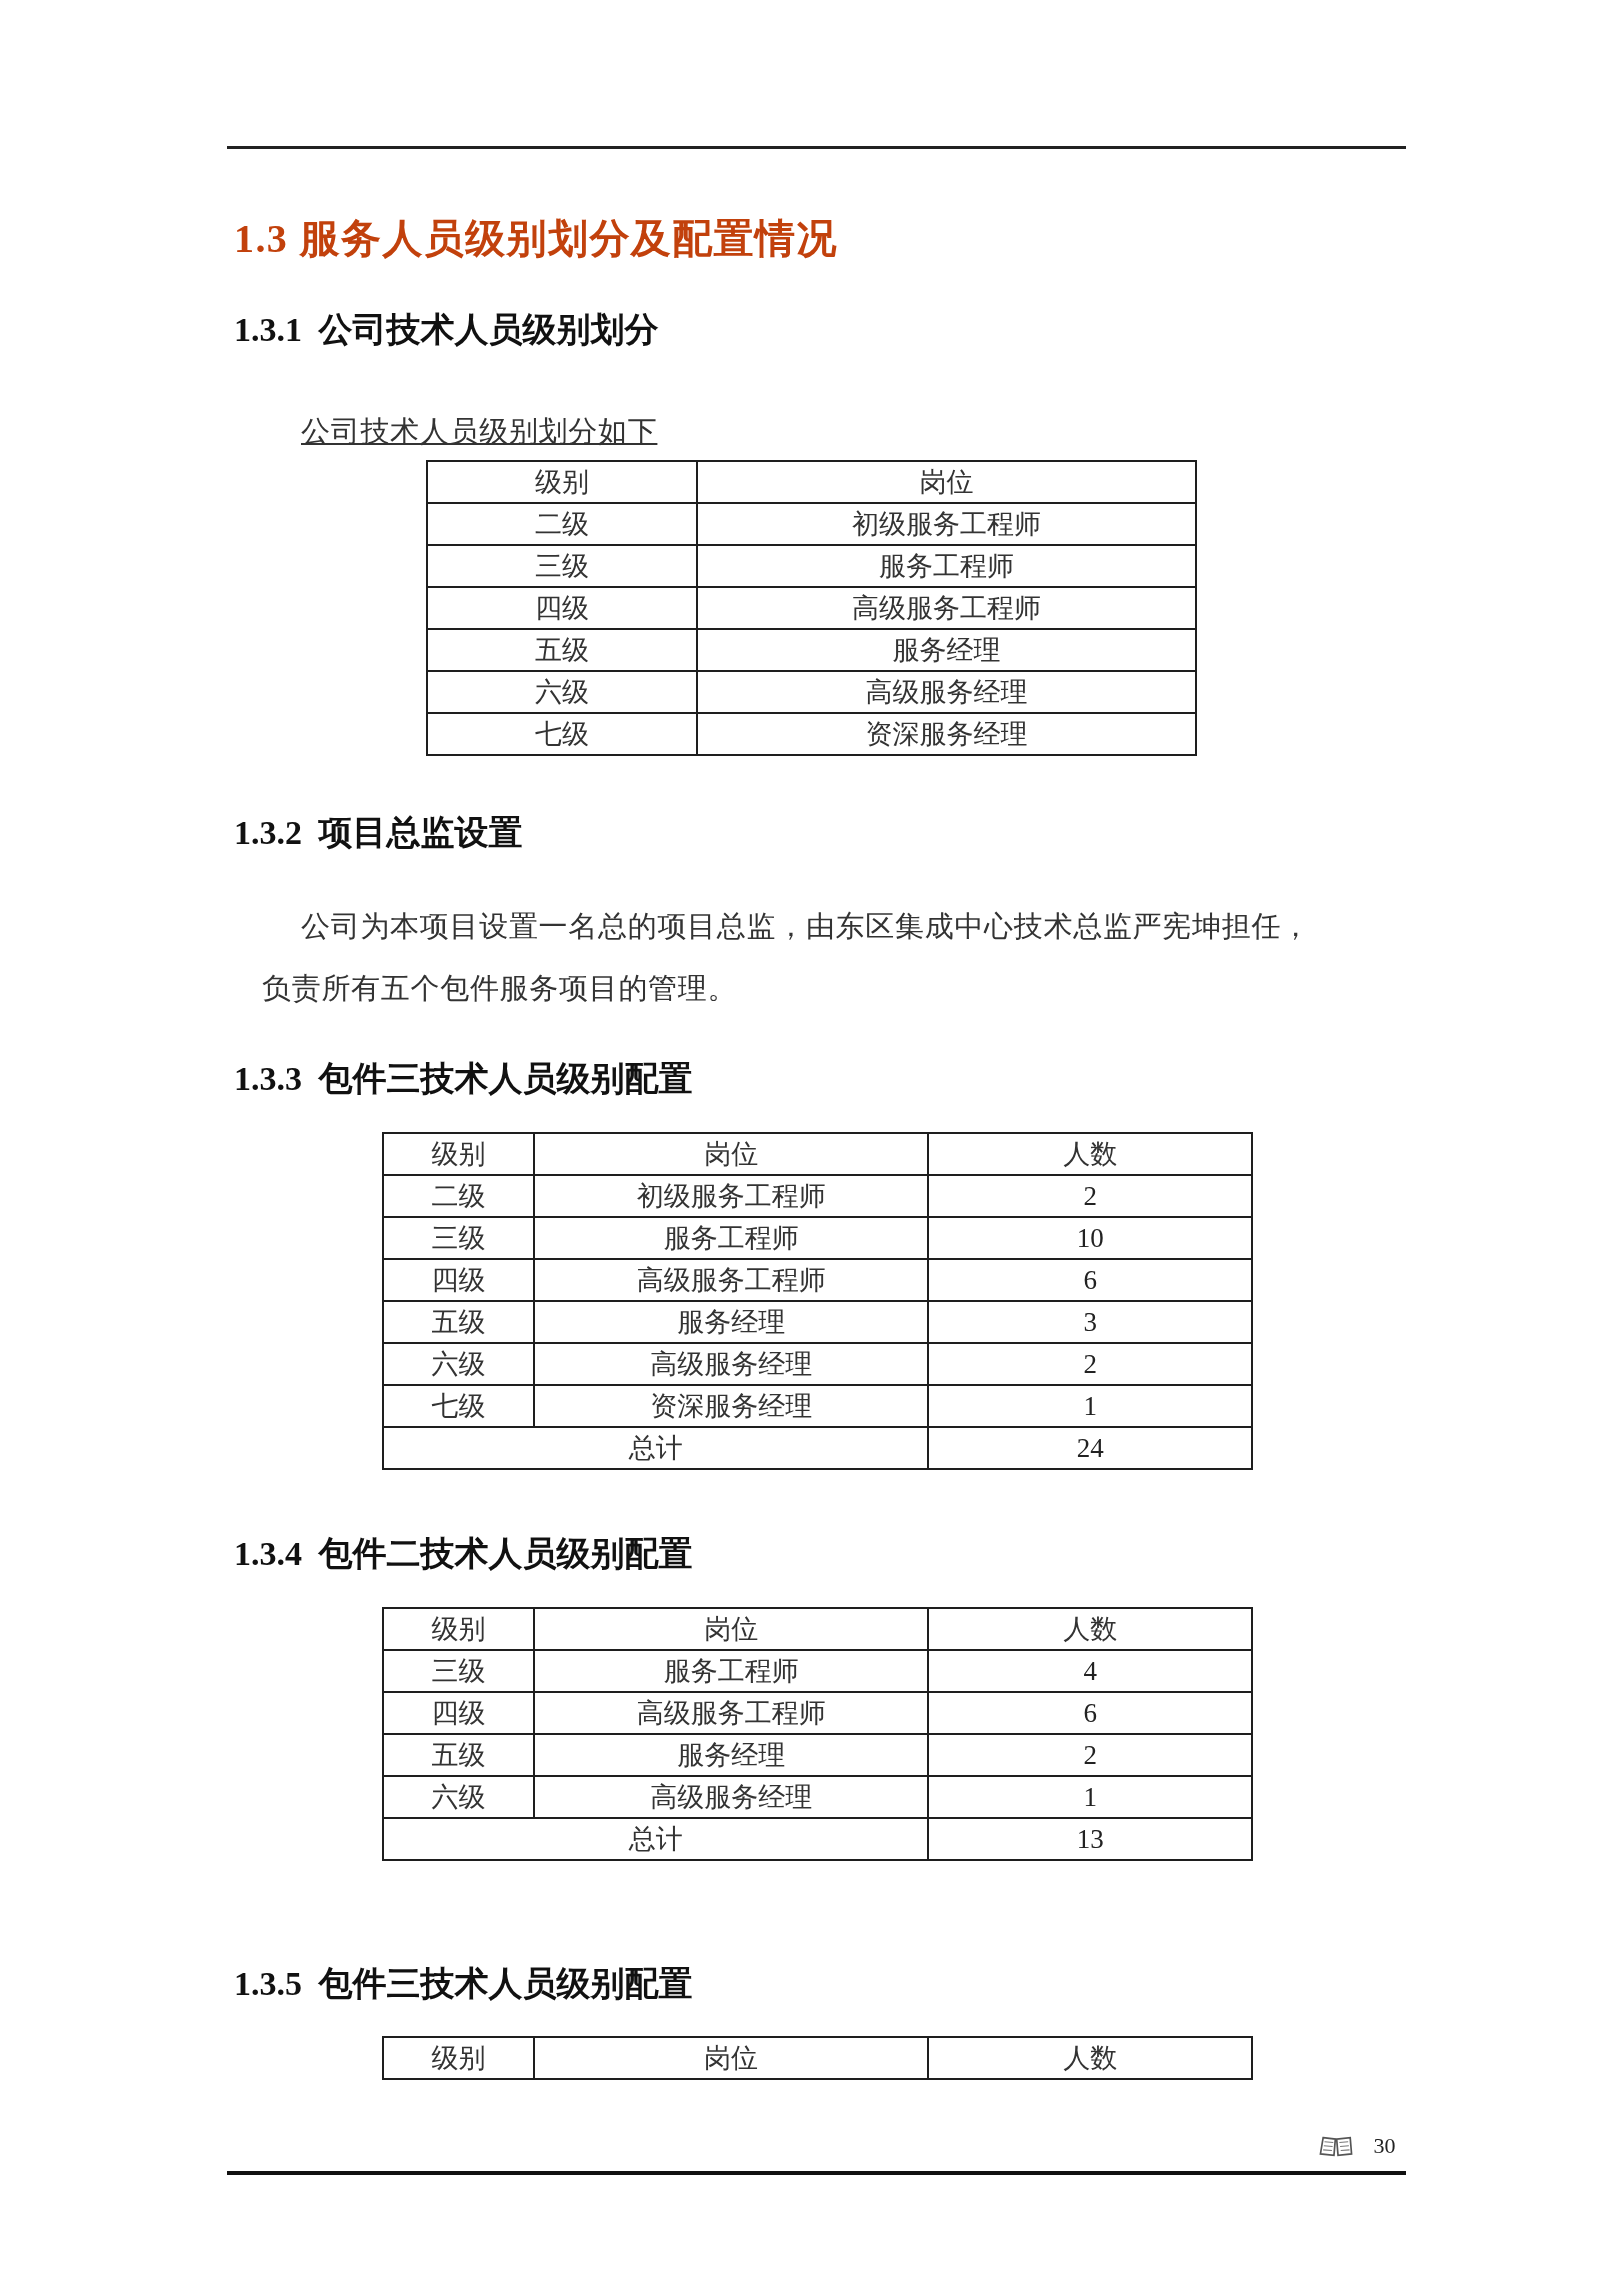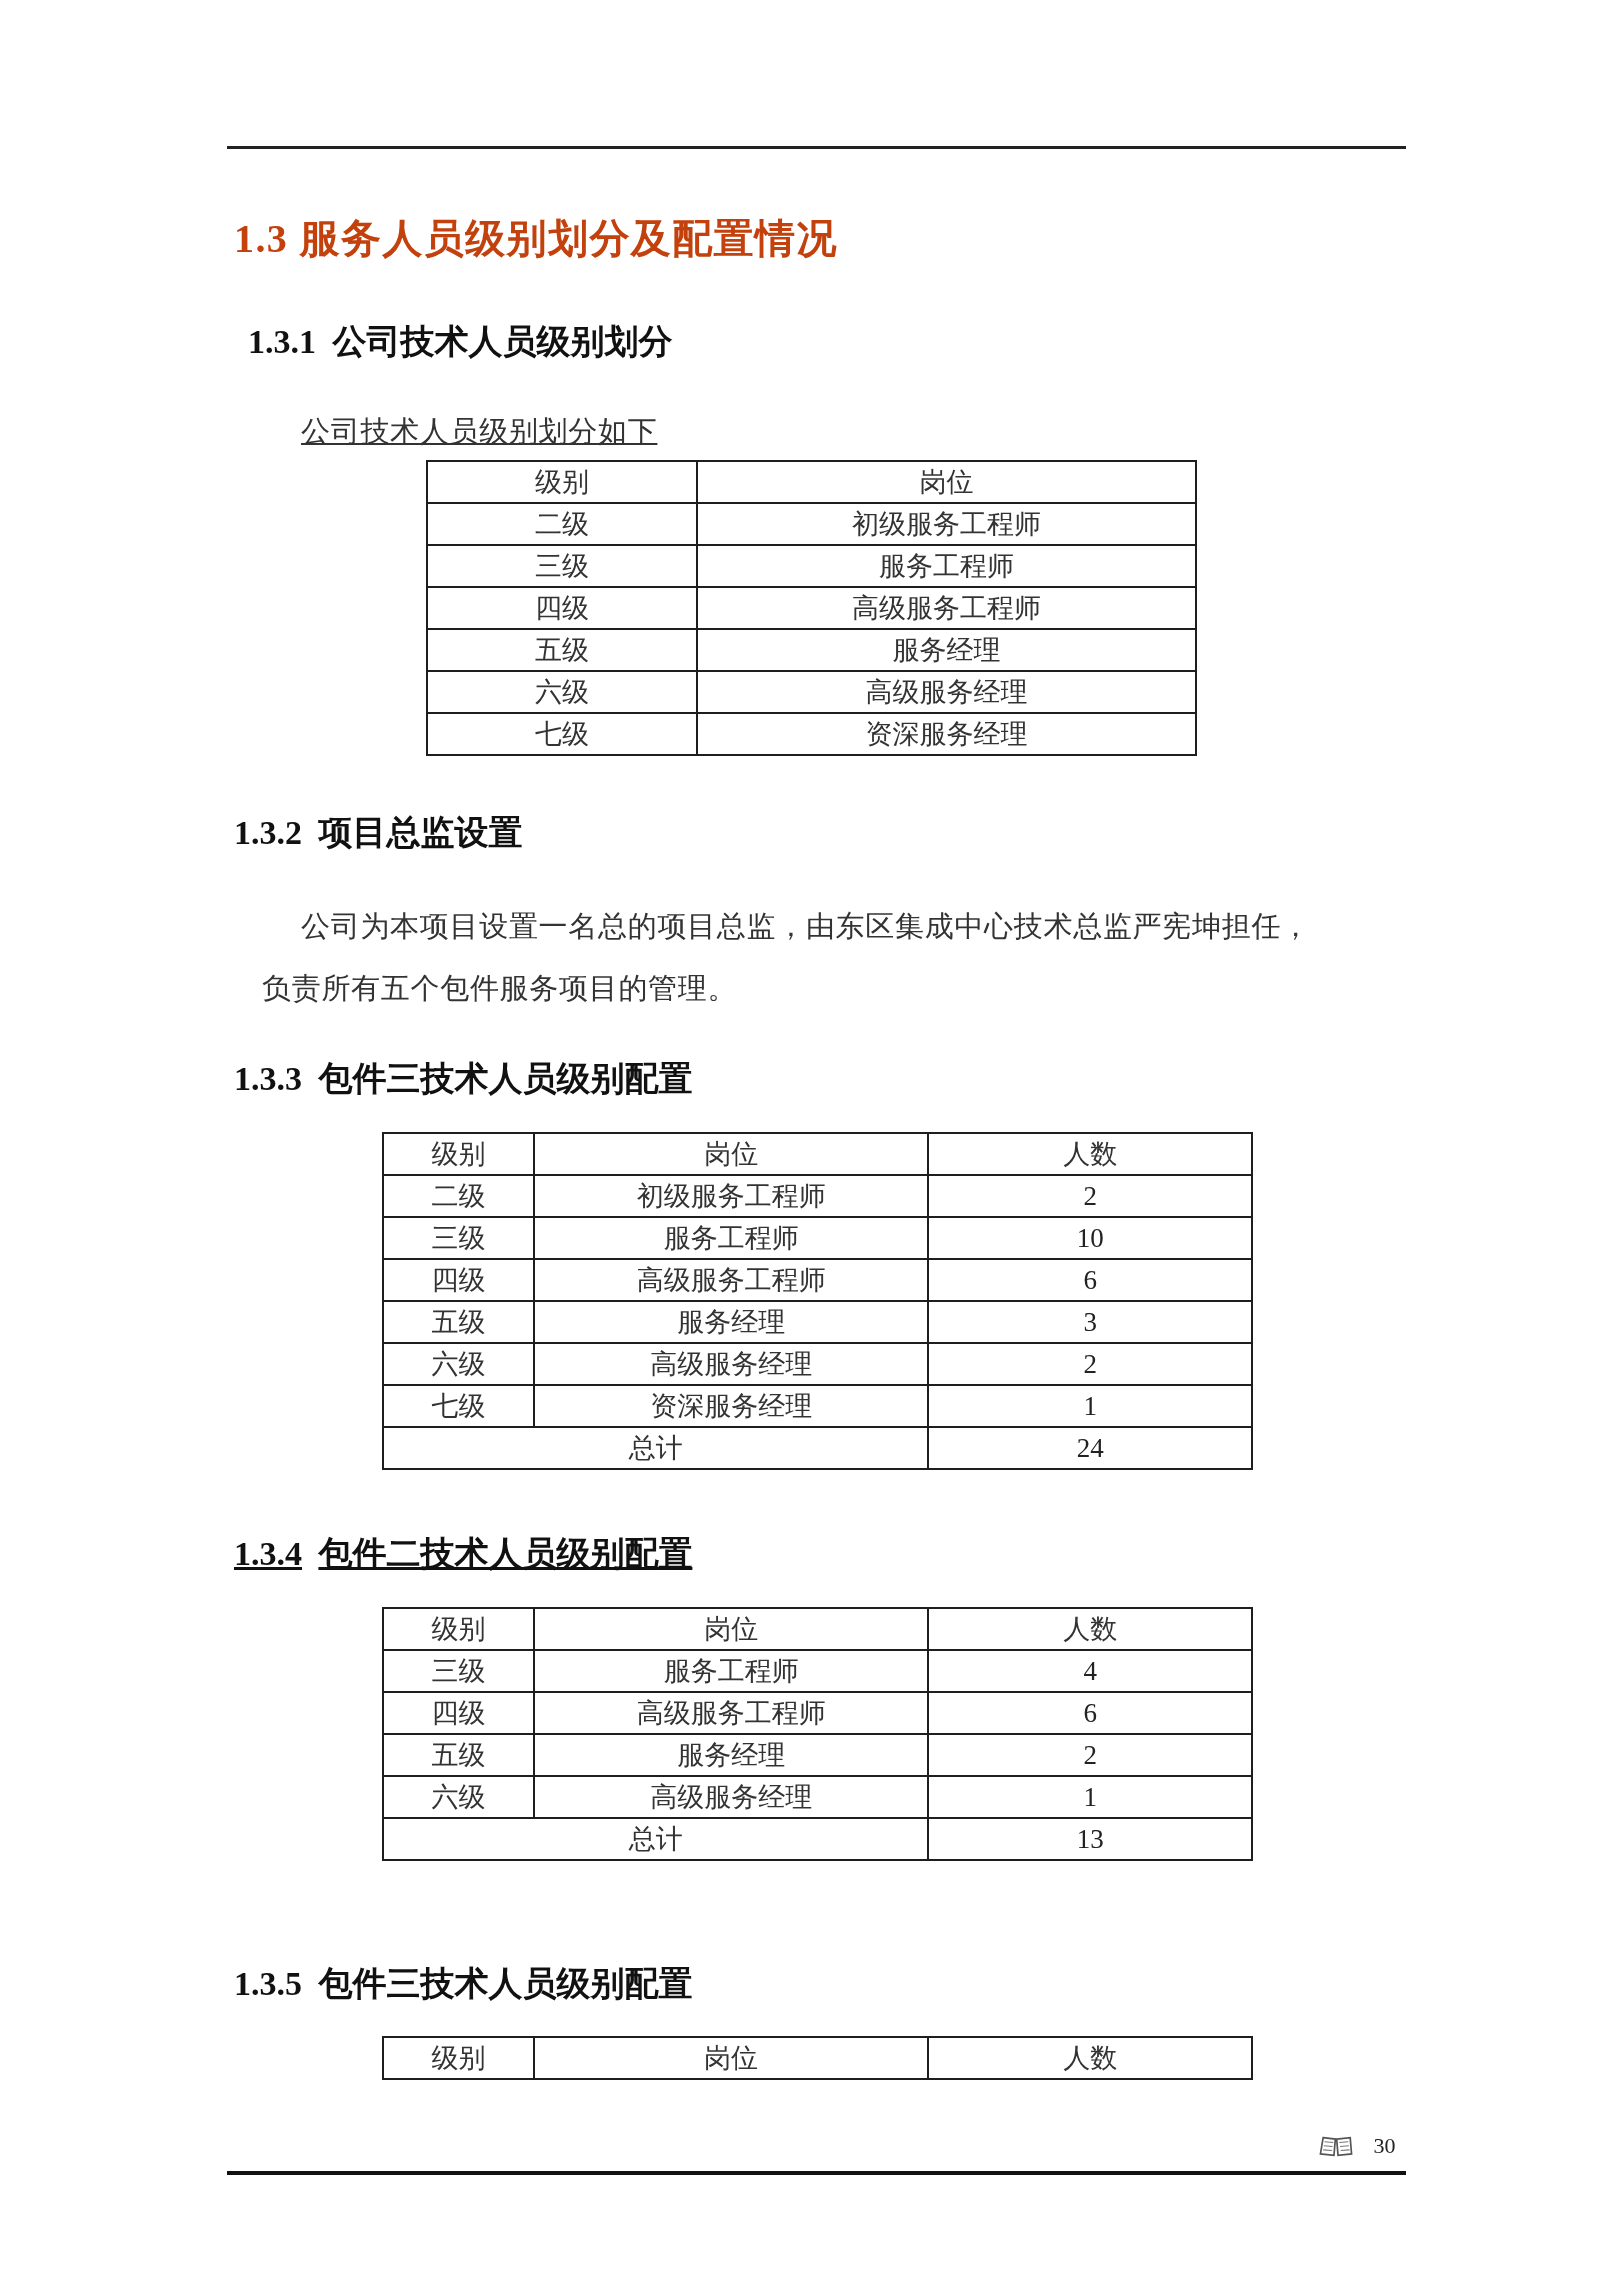--- a/index.html
+++ b/index.html
@@ -22,21 +22,21 @@
             font-family: "Liberation Serif", "DejaVu Serif", serif; }
   .book-icon { width: 34px; height: 23px; display: inline-block; }
 </style>
 </head>
 <body>
 
 <div class="abs rule-top"></div>
 
 <div class="abs h1">1.3 服务人员级别划分及配置情况</div>
 
-<div class="abs h2" style="top:319px;margin-left:14px;">
+<div class="abs h2" style="top:307px;">
   <span class="num">1.3.1</span><span>公司技术人员级别划分</span>
 </div>
 
 <div class="abs para" style="left:301px; top:412px;text-decoration:underline;">公司技术人员级别划分如下</div>
 
 <table class="grid" style="left:426px; top:460px; width:771px;">
   <colgroup>
       <col style="width:271px">
       <col style="width:500px">
     </colgroup>
@@ -125,21 +125,21 @@
     <td>资深服务经理</td>
     <td class="num">1</td>
   </tr>
   <tr>
     <td colspan="2">总计</td>
     <td class="num">24</td>
   </tr>
 </tbody>
   </table>
 
-<div class="abs h2" style="top:1531px;text-decoration:underline;">
+<div class="abs h2" style="top:1531px;">
   <span class="num">1.3.4</span><span>包件二技术人员级别配置</span>
 </div>
 
 <table class="grid" style="left:382px; top:1607px; width:871px;">
   <colgroup>
       <col style="width:151px">
       <col style="width:395px">
       <col style="width:324px">
     </colgroup>
   <tbody>

